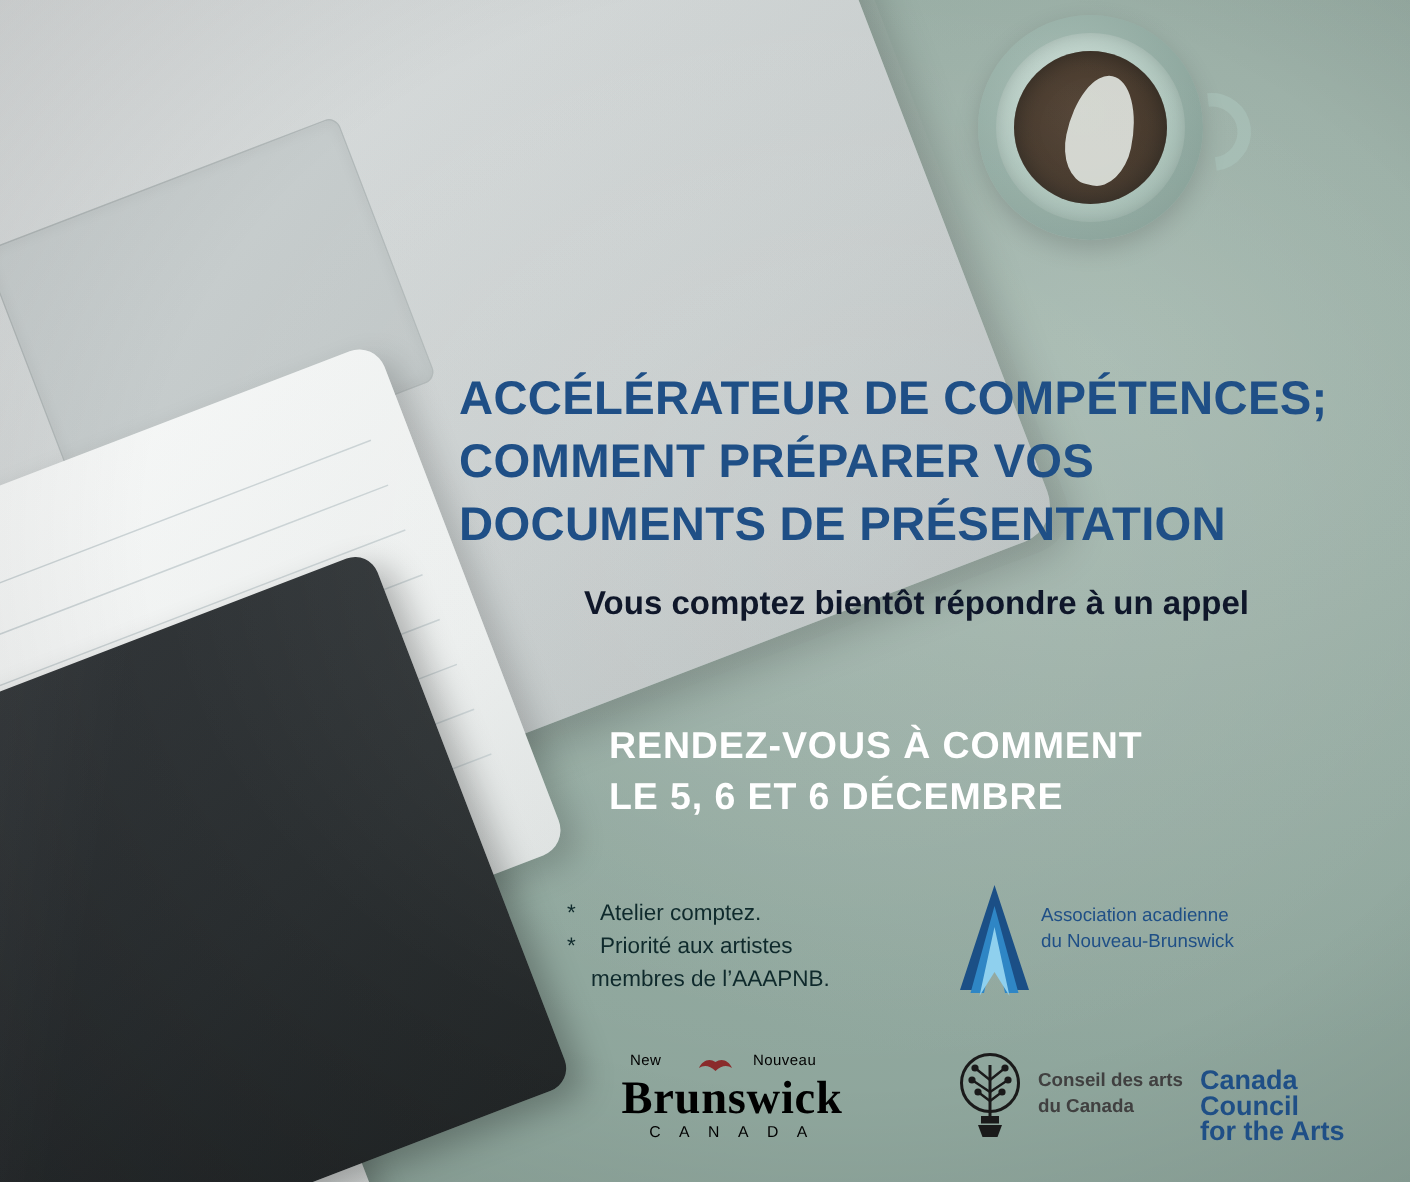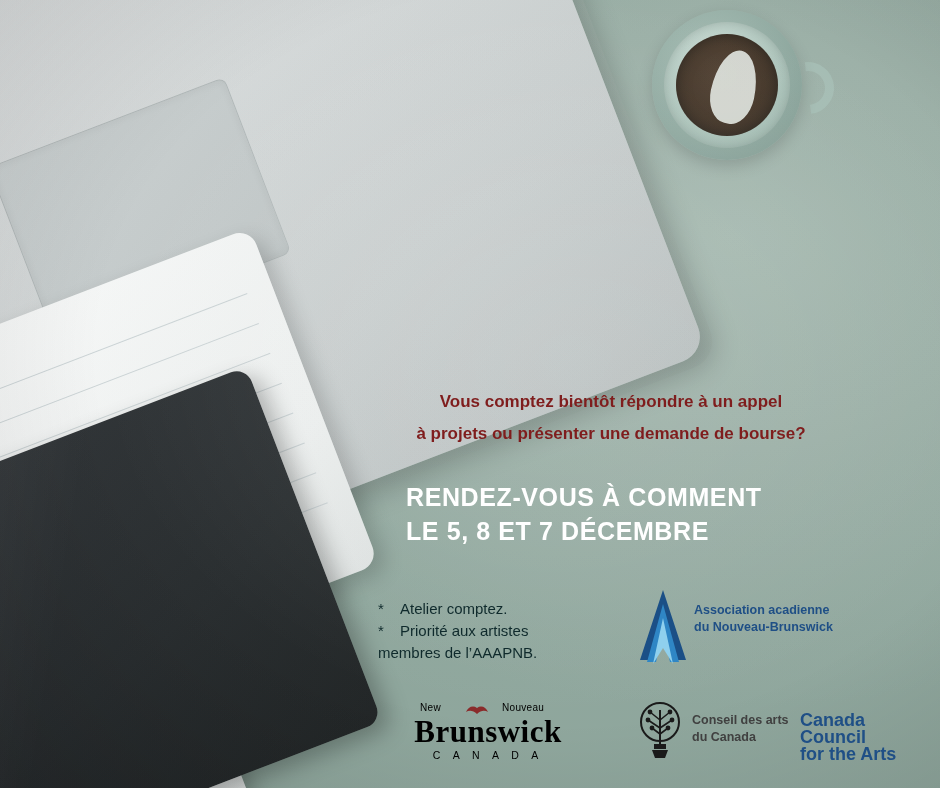--- a/index.html
+++ b/index.html
@@ -221,23 +221,23 @@
     font-weight: bold;
     font-size: 31.5px;
     line-height: 42px;
     letter-spacing: .2px;
   }
   .subhead {
     position: absolute;
     left: 306px;
     top: 386px;
     width: 610px;
-    color: #7f1d1d;
-    font-weight: bold;
-    font-size: 17px;
+    color: #0f172a;
+    font-weight: bold;
+    font-size: 22px;
     line-height: 32px;
     text-align: center;
   }
   .when {
     position: absolute;
     left: 406px;
     top: 480px;
     width: 520px;
     color: #ffffff;
     font-weight: bold;
@@ -252,38 +252,38 @@
     width: 230px;
     color: #0f2a2c;
     font-size: 15px;
     line-height: 22px;
   }
   .bullets .row {
     display: flex;
     gap: 12px;
   }
   .bullets .star { width: 10px; flex: 0 0 10px; }
-  .bullets .cont { margin-left: 0; }
+  .bullets .cont { margin-left: 16px; }
 
   
   .aaapnb {
     position: absolute;
     left: 632px;
     top: 588px;
     width: 260px;
     height: 82px;
   }
   .aaapnb-text {
     position: absolute;
     left: 62px;
     top: 14px;
     width: 200px;
     color: #1f4f86;
     font-size: 12.5px;
-    font-weight: bold;
+    font-weight: normal;
     line-height: 17px;
   }
 
   
   .nb {
     position: absolute;
     left: 398px;
     top: 700px;
     width: 180px;
     height: 74px;
@@ -375,29 +375,33 @@
   <div class="cup"></div>
   <div class="coffee">
     <div class="crema"></div>
   </div>
 
   <div class="tint"></div>
   <div class="bg-vignette"></div>
 
   <div class="content">
 
+    <div class="headline">
+      <div>ACCÉLÉRATEUR DE COMPÉTENCES;</div>
+      <div>COMMENT PRÉPARER VOS</div>
+      <div>DOCUMENTS DE PRÉSENTATION</div>
+    </div>
 
     <div class="subhead">
       <div>Vous comptez bientôt répondre à un appel</div>
-      <div>à projets ou présenter une demande de bourse?</div>
     </div>
 
     <div class="when">
       <div>RENDEZ-VOUS À COMMENT</div>
-      <div>LE 5, 8 ET 7 DÉCEMBRE</div>
+      <div>LE 5, 6 ET 6 DÉCEMBRE</div>
     </div>
 
     <div class="bullets">
       <div class="row">
         <span class="star">*</span>
         <span>Atelier comptez.</span>
       </div>
       <div class="row">
         <span class="star">*</span>
         <span>Priorité aux artistes</span>

